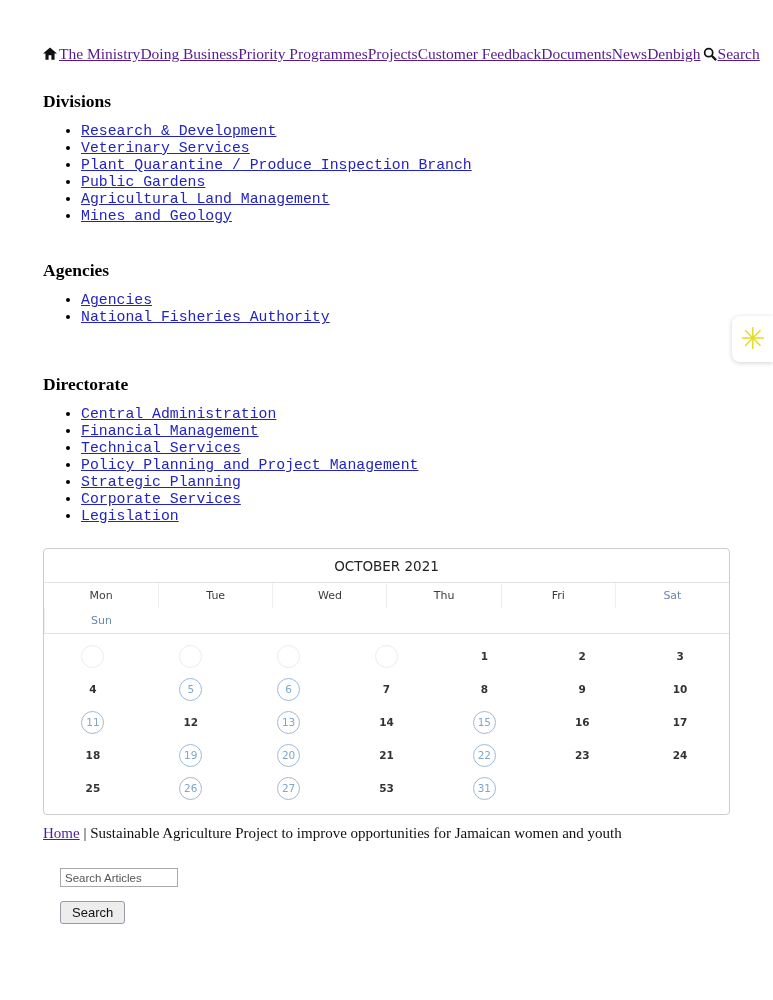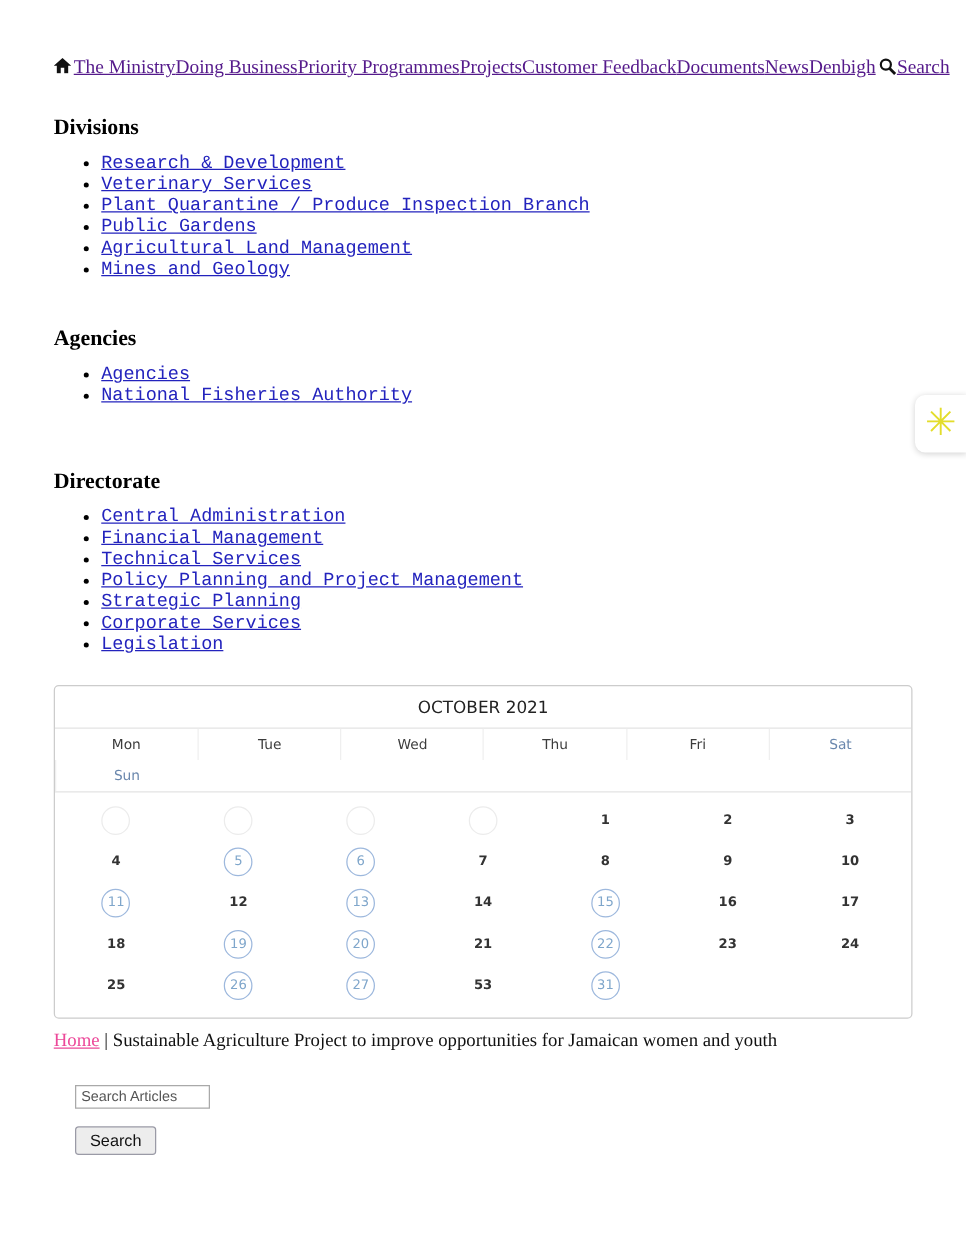--- a/index.html
+++ b/index.html
@@ -53,26 +53,26 @@
     width: 23px; height: 23px; border-radius: 50%;
     display: flex; align-items: center; justify-content: center;
     font-size: 10.5px;
   }
   .day.plain { color: #333; font-weight: 600; }
   .day.event { border: 1px solid #9db8dd; color: #7fa6cb; font-weight: 400; }
   .day.empty { border: 1px solid #ececec; }
 
   
   .breadcrumb { margin-top: 10px; font-size: 15px; color: #111; }
-  .breadcrumb a { color: #ec4899; }
+  .breadcrumb a { color: #4c1d95; }
 
   
   .search-area { margin-top: 26px; margin-left: 17px; }
   .search-area input {
-    width: 108px; height: 19px;
+    width: 118px; height: 19px;
     border: 1px solid #a9a9a9;
     font-family: "Liberation Sans", sans-serif;
     font-size: 11.5px; padding: 1px 4px; color: #333;
     background: #fff;
   }
   .search-area input::placeholder { color: #555; opacity: 1; }
   .search-btn {
     display: inline-block; margin-top: 14px;
     font-family: "Liberation Sans", sans-serif;
     font-size: 13px; color: #111;

